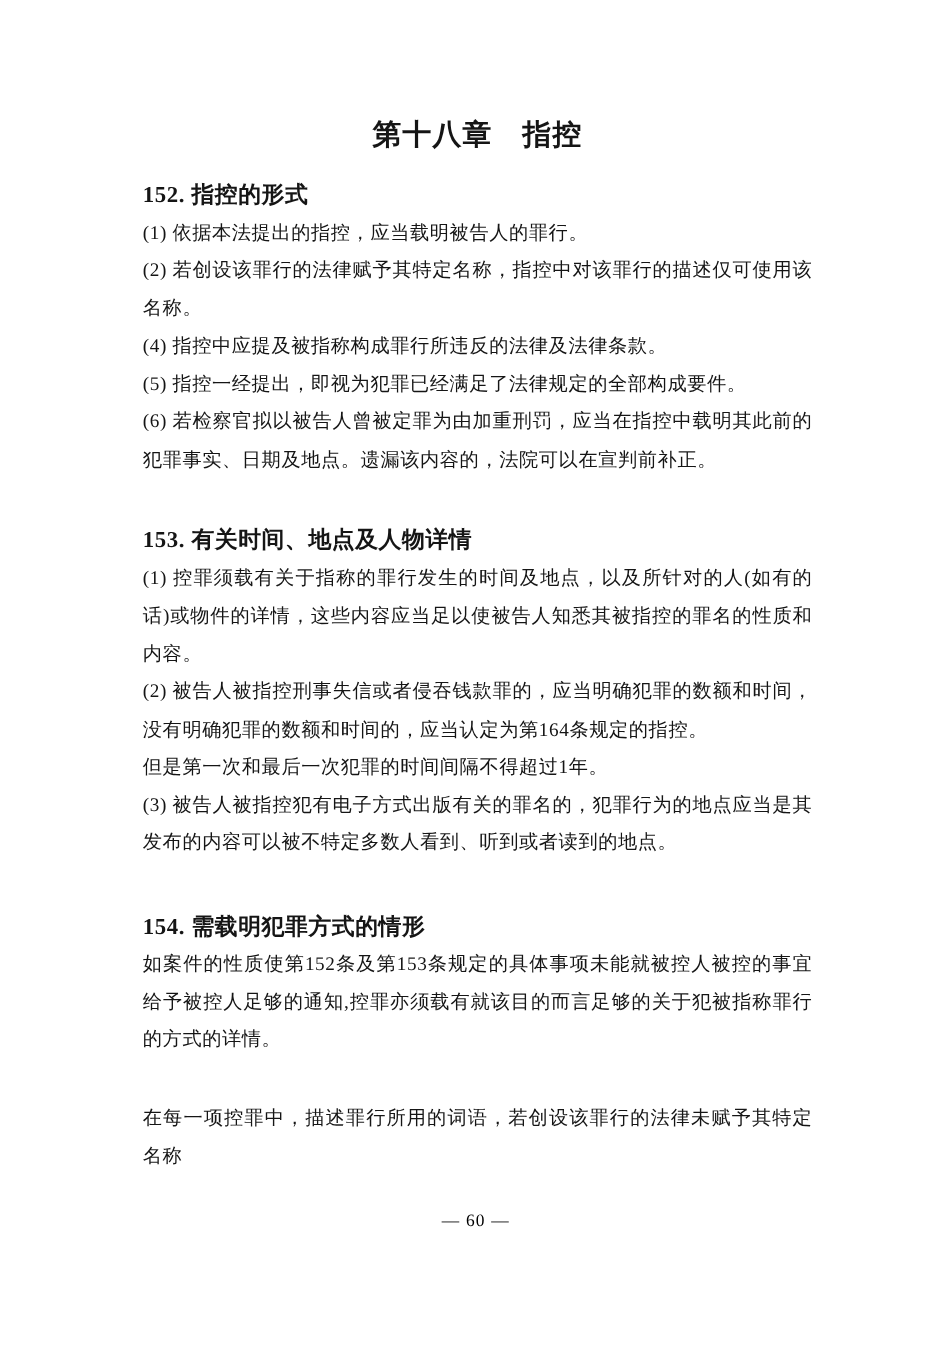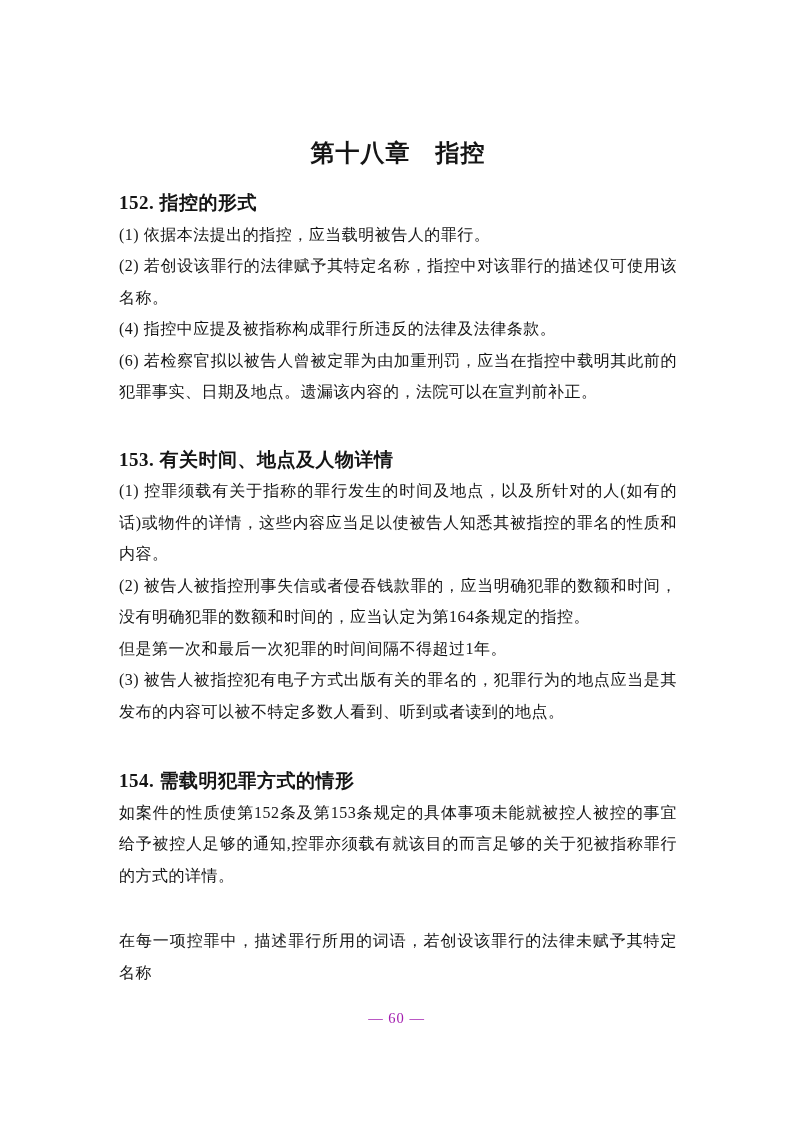--- a/index.html
+++ b/index.html
@@ -19,21 +19,20 @@
     top: 95px;
     width: 558px;
   }
   .chapter-title {
     text-align: center;
     font-size: 24px;
     font-weight: bold;
     line-height: 36px;
     letter-spacing: 1px;
     margin-bottom: 16px;
-    margin-top: 40px;
   }
   .doc-section { display: block; }
   .section-heading {
     font-size: 19px;
     font-weight: bold;
     line-height: 31.5px;
     letter-spacing: 0.5px;
   }
   .para {
     font-size: 16px;
@@ -46,36 +45,37 @@
   .sec-gap-small { margin-top: 38px; }
   .sec-gap-medium { margin-top: 34px; }
   .page-number {
     position: absolute;
     left: 0;
     right: 0;
     top: 1010px;
     text-align: center;
     font-size: 14.5px;
     letter-spacing: 1px;
-    color: #a21caf;
+    color: #000000;
   }
 </style>
 </head>
 <body>
 
 <div class="page">
   <div class="content">
 
     <h1 class="chapter-title">第十八章　指控</h1>
 
     <section class="doc-section">
       <h2 class="section-heading">152. 指控的形式</h2>
       <p class="para">(1) 依据本法提出的指控，应当载明被告人的罪行。</p>
       <p class="para">(2) 若创设该罪行的法律赋予其特定名称，指控中对该罪行的描述仅可使用该名称。</p>
       <p class="para">(4) 指控中应提及被指称构成罪行所违反的法律及法律条款。</p>
+      <p class="para">(5) 指控一经提出，即视为犯罪已经满足了法律规定的全部构成要件。</p>
       <p class="para">(6) 若检察官拟以被告人曾被定罪为由加重刑罚，应当在指控中载明其此前的犯罪事实、日期及地点。遗漏该内容的，法院可以在宣判前补正。</p>
     </section>
 
     <section class="doc-section sec-gap-large">
       <h2 class="section-heading">153. 有关时间、地点及人物详情</h2>
       <p class="para">(1) 控罪须载有关于指称的罪行发生的时间及地点，以及所针对的人(如有的话)或物件的详情，这些内容应当足以使被告人知悉其被指控的罪名的性质和内容。</p>
       <p class="para">(2) 被告人被指控刑事失信或者侵吞钱款罪的，应当明确犯罪的数额和时间，没有明确犯罪的数额和时间的，应当认定为第164条规定的指控。</p>
       <p class="para">但是第一次和最后一次犯罪的时间间隔不得超过1年。</p>
       <p class="para">(3) 被告人被指控犯有电子方式出版有关的罪名的，犯罪行为的地点应当是其发布的内容可以被不特定多数人看到、听到或者读到的地点。</p>
     </section>

